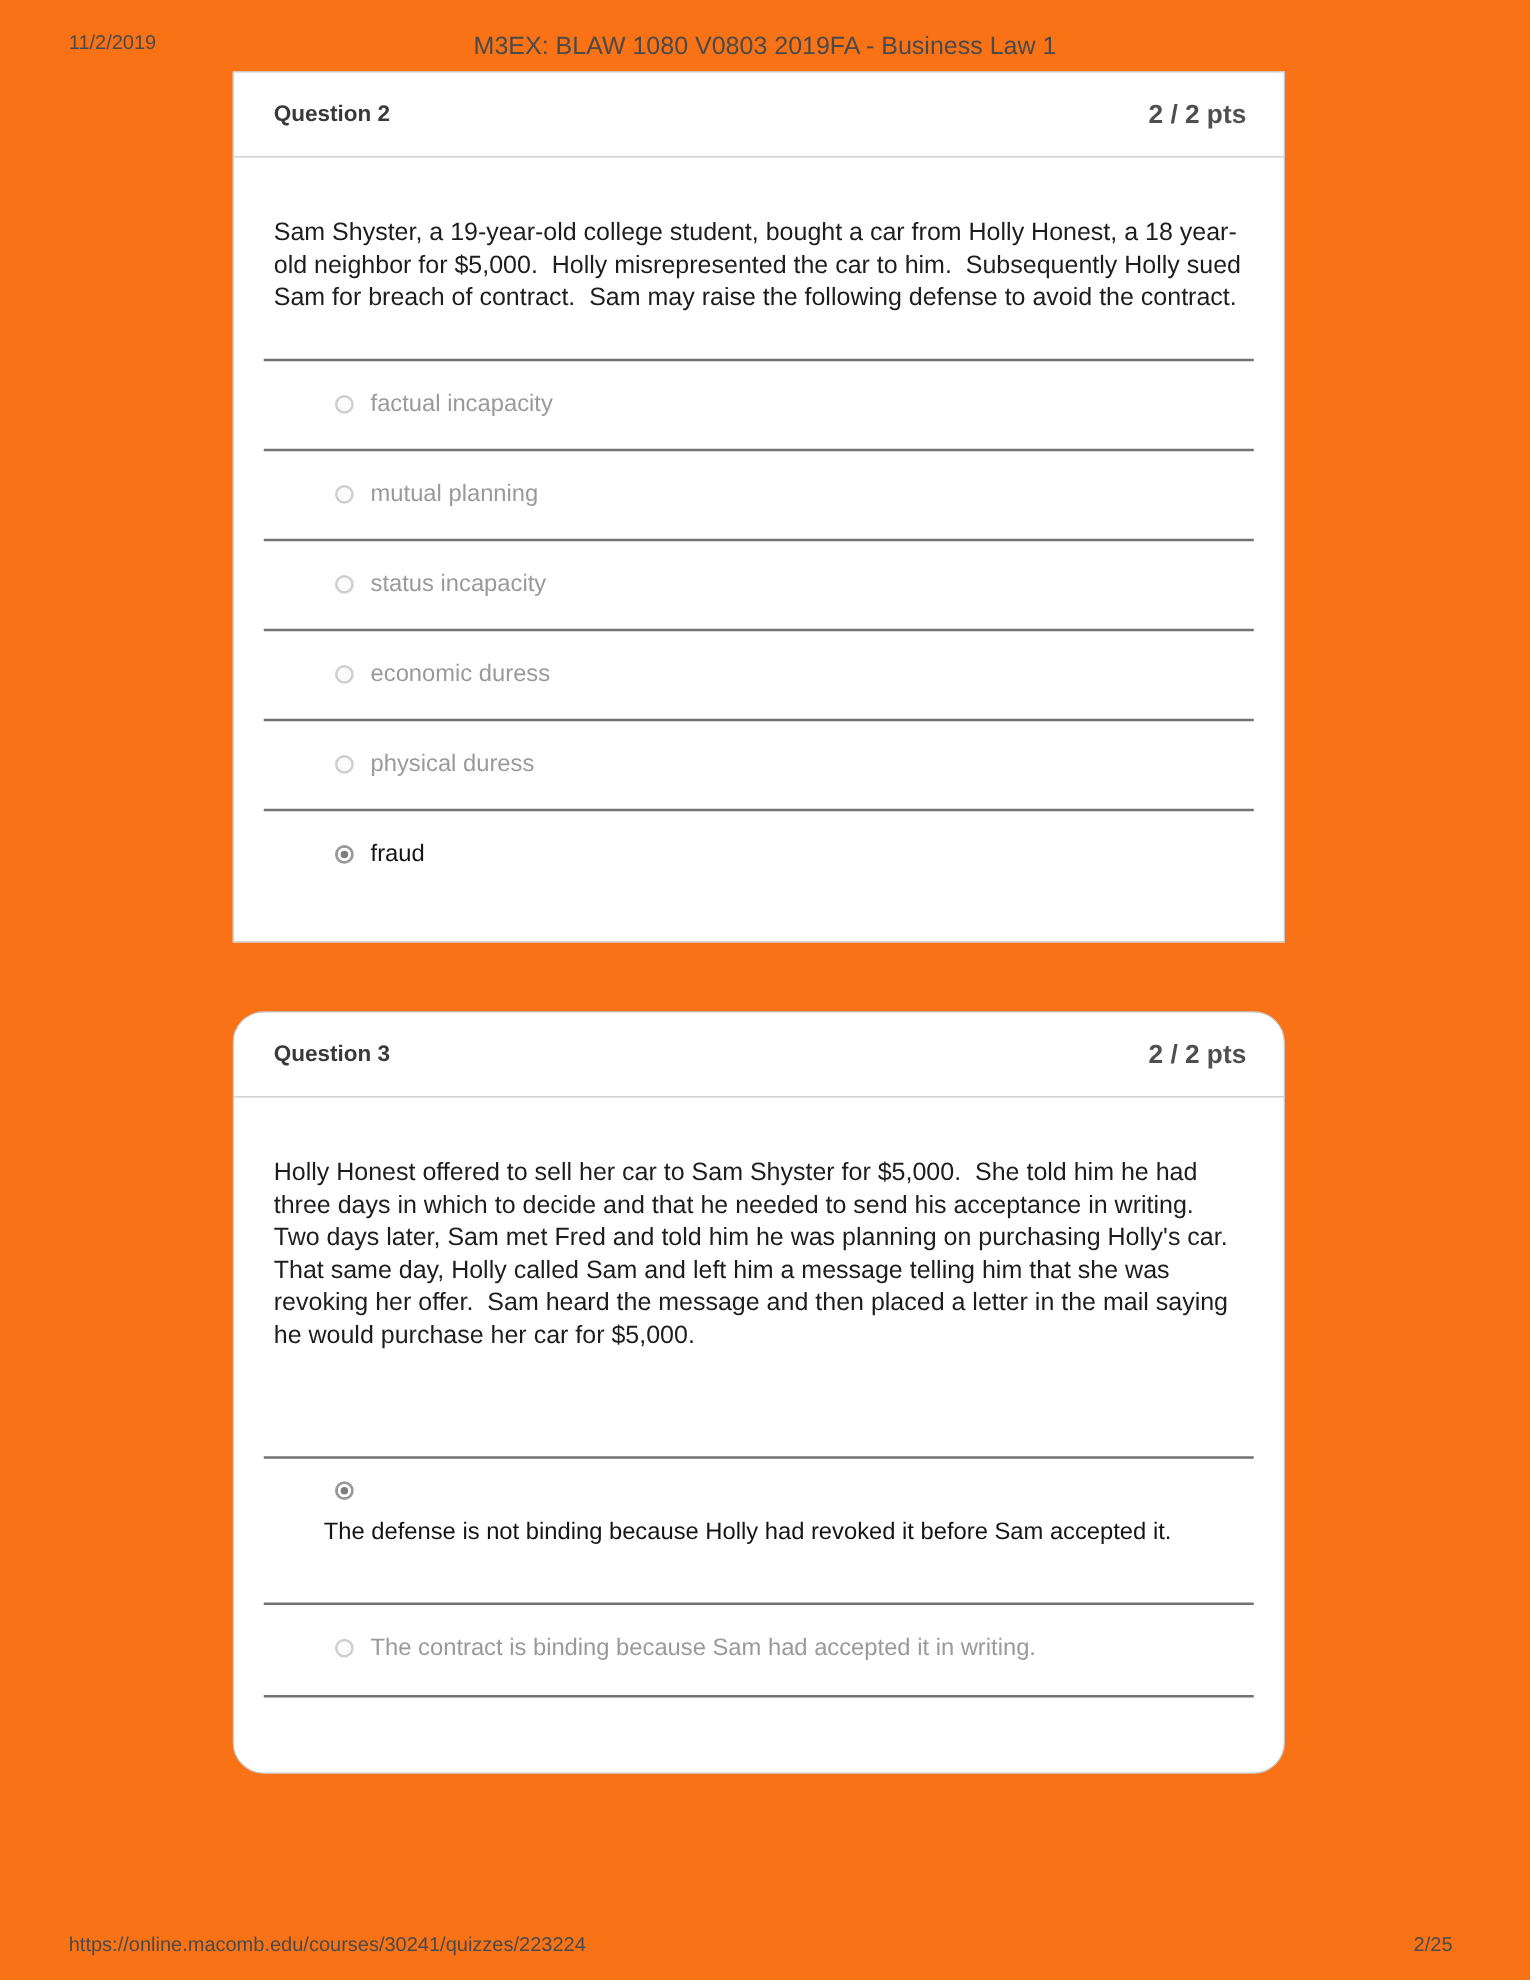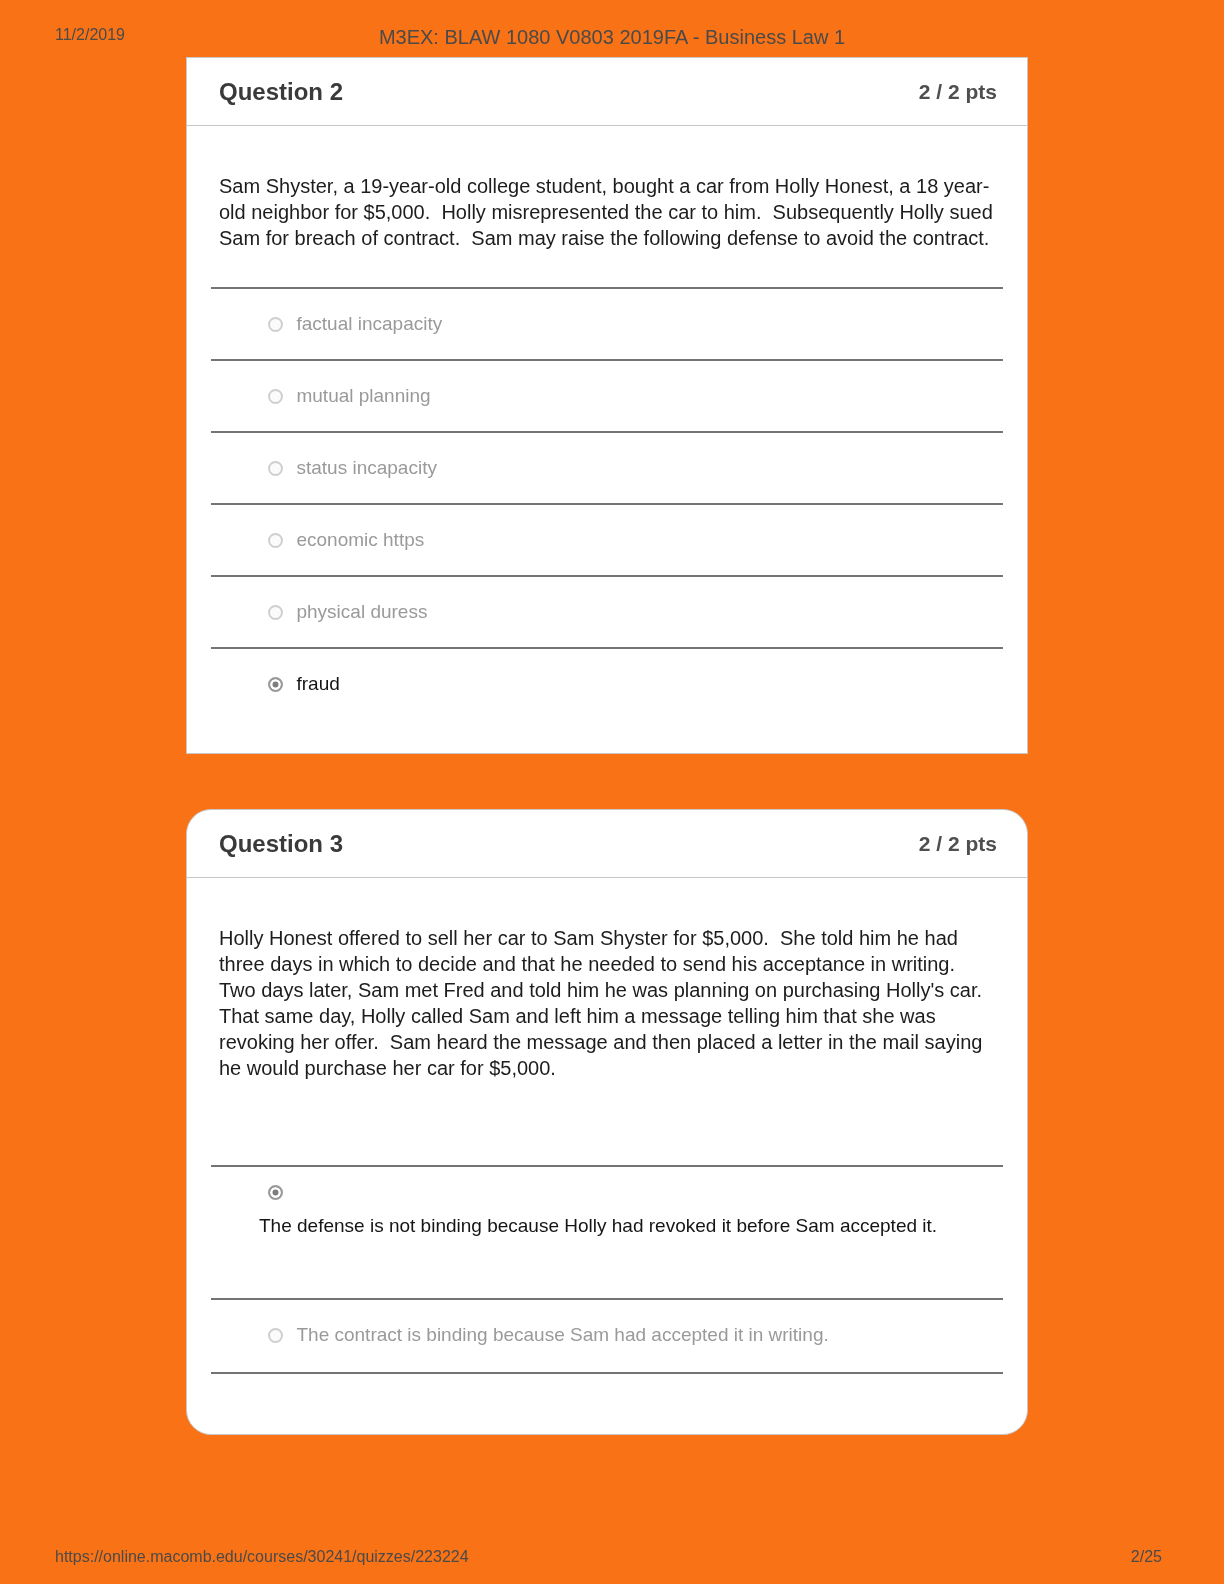--- a/index.html
+++ b/index.html
@@ -38,21 +38,21 @@
     background:#fff;
     box-sizing:border-box;
   }
   .card + .card { margin-top:55px;border-radius:25px; }
   .card-header {
     display:flex; justify-content:space-between; align-items:center;
     padding:0 30px 0 32px;
     height:67px;
     border-bottom:1px solid #c7c7c7;
   }
-  .q-title { font-size:24px; font-weight:bold; color:#3a3a3a; }
+  .q-title { font-size:18px; font-weight:bold; color:#3a3a3a; }
   .q-pts   { font-size:21px; font-weight:600; color:#4f4f4f; }
   .card-body { padding:0; }
   .q-body {
     margin:0;
     padding:47px 30px 0 32px;
     font-size:20px; line-height:26px;
     color:#1d1d1d;
     white-space:pre-wrap;
   }
   .options { margin:36px 24px 34px 24px; }
@@ -84,21 +84,21 @@
   }
   .option.selected .opt-label { color:#151515; }
   
   .option-stacked { padding:18px 0 40px 48px; }
   .option-stacked .radio { display:block; margin-left:9px; margin-bottom:10px; }
   .option-stacked .opt-label {
     display:block;
     max-width:700px;
     line-height:32px;
   }
-  .option2-pad { padding-bottom:26px;margin-top:16px; }
+  .option2-pad { padding-bottom:26px; }
   .option-empty { height:60px; padding:0; }
 </style>
 </head>
 <body>
 
 <div class="page">
 
   <div class="print-date">11/2/2019</div>
   <div class="print-title">M3EX: BLAW 1080 V0803 2019FA - Business Law 1</div>
 
@@ -119,21 +119,21 @@
           <div class="option">
             <span class="radio"></span>
             <span class="opt-label">mutual planning</span>
           </div>
           <div class="option">
             <span class="radio"></span>
             <span class="opt-label">status incapacity</span>
           </div>
           <div class="option">
             <span class="radio"></span>
-            <span class="opt-label">economic https</span>
+            <span class="opt-label">economic duress</span>
           </div>
           <div class="option">
             <span class="radio"></span>
             <span class="opt-label">physical duress</span>
           </div>
           <div class="option selected">
             <span class="radio"></span>
             <span class="opt-label">fraud</span>
           </div>
         </div>

